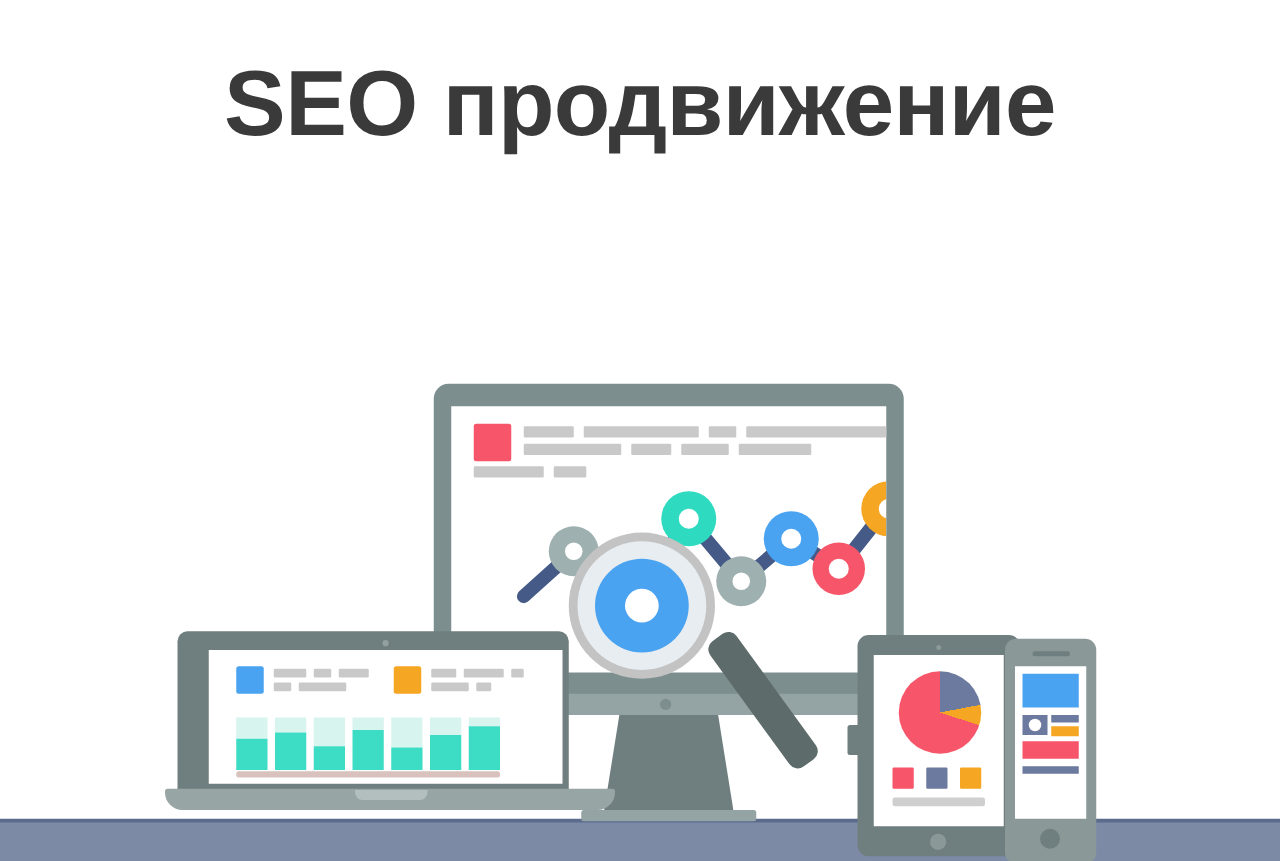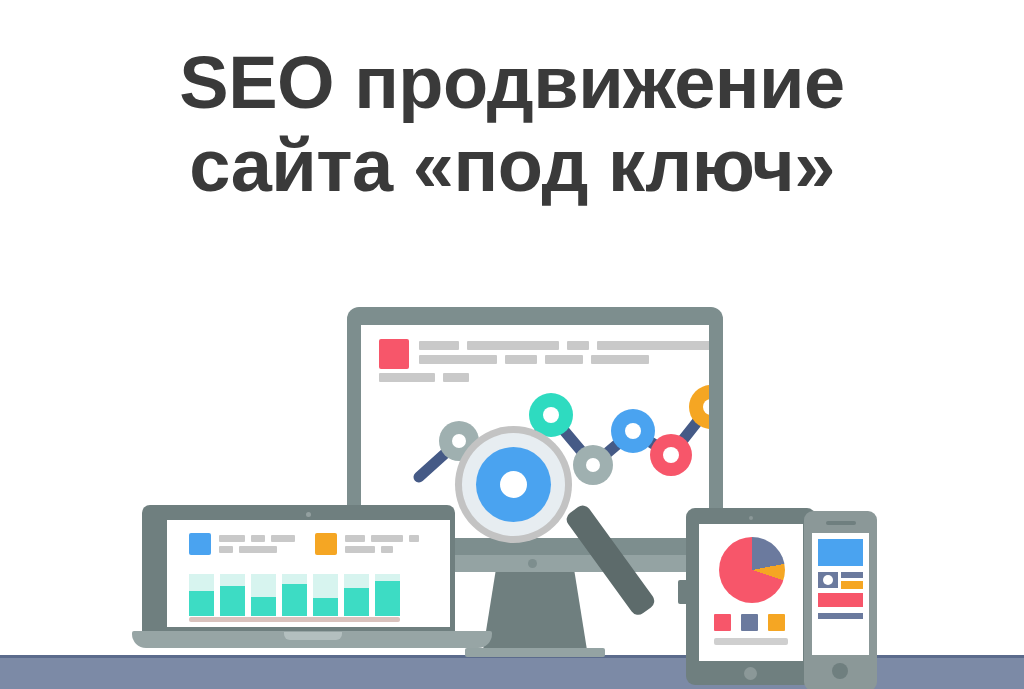--- a/index.html
+++ b/index.html
@@ -165,21 +165,20 @@
   .ph-red{position:absolute;left:6px;top:60px;width:45px;height:14px;background:#f7566a;}
   .ph-foot{position:absolute;left:6px;top:80px;width:45px;height:6px;background:#6b7a9e;}
 </style>
 </head>
 <body>
 
 <div id="banner">
 
   <div class="headline">
     <span class="l1">SEO продвижение</span>
-    <span class="l2">сайта «под ключ»</span>
   </div>
 
   <div id="scene">
 
     <div class="desk-edge"></div>
     <div class="desk"></div>
 
     <div class="monitor">
       <div class="monitor-body">
         <div class="monitor-screen">

